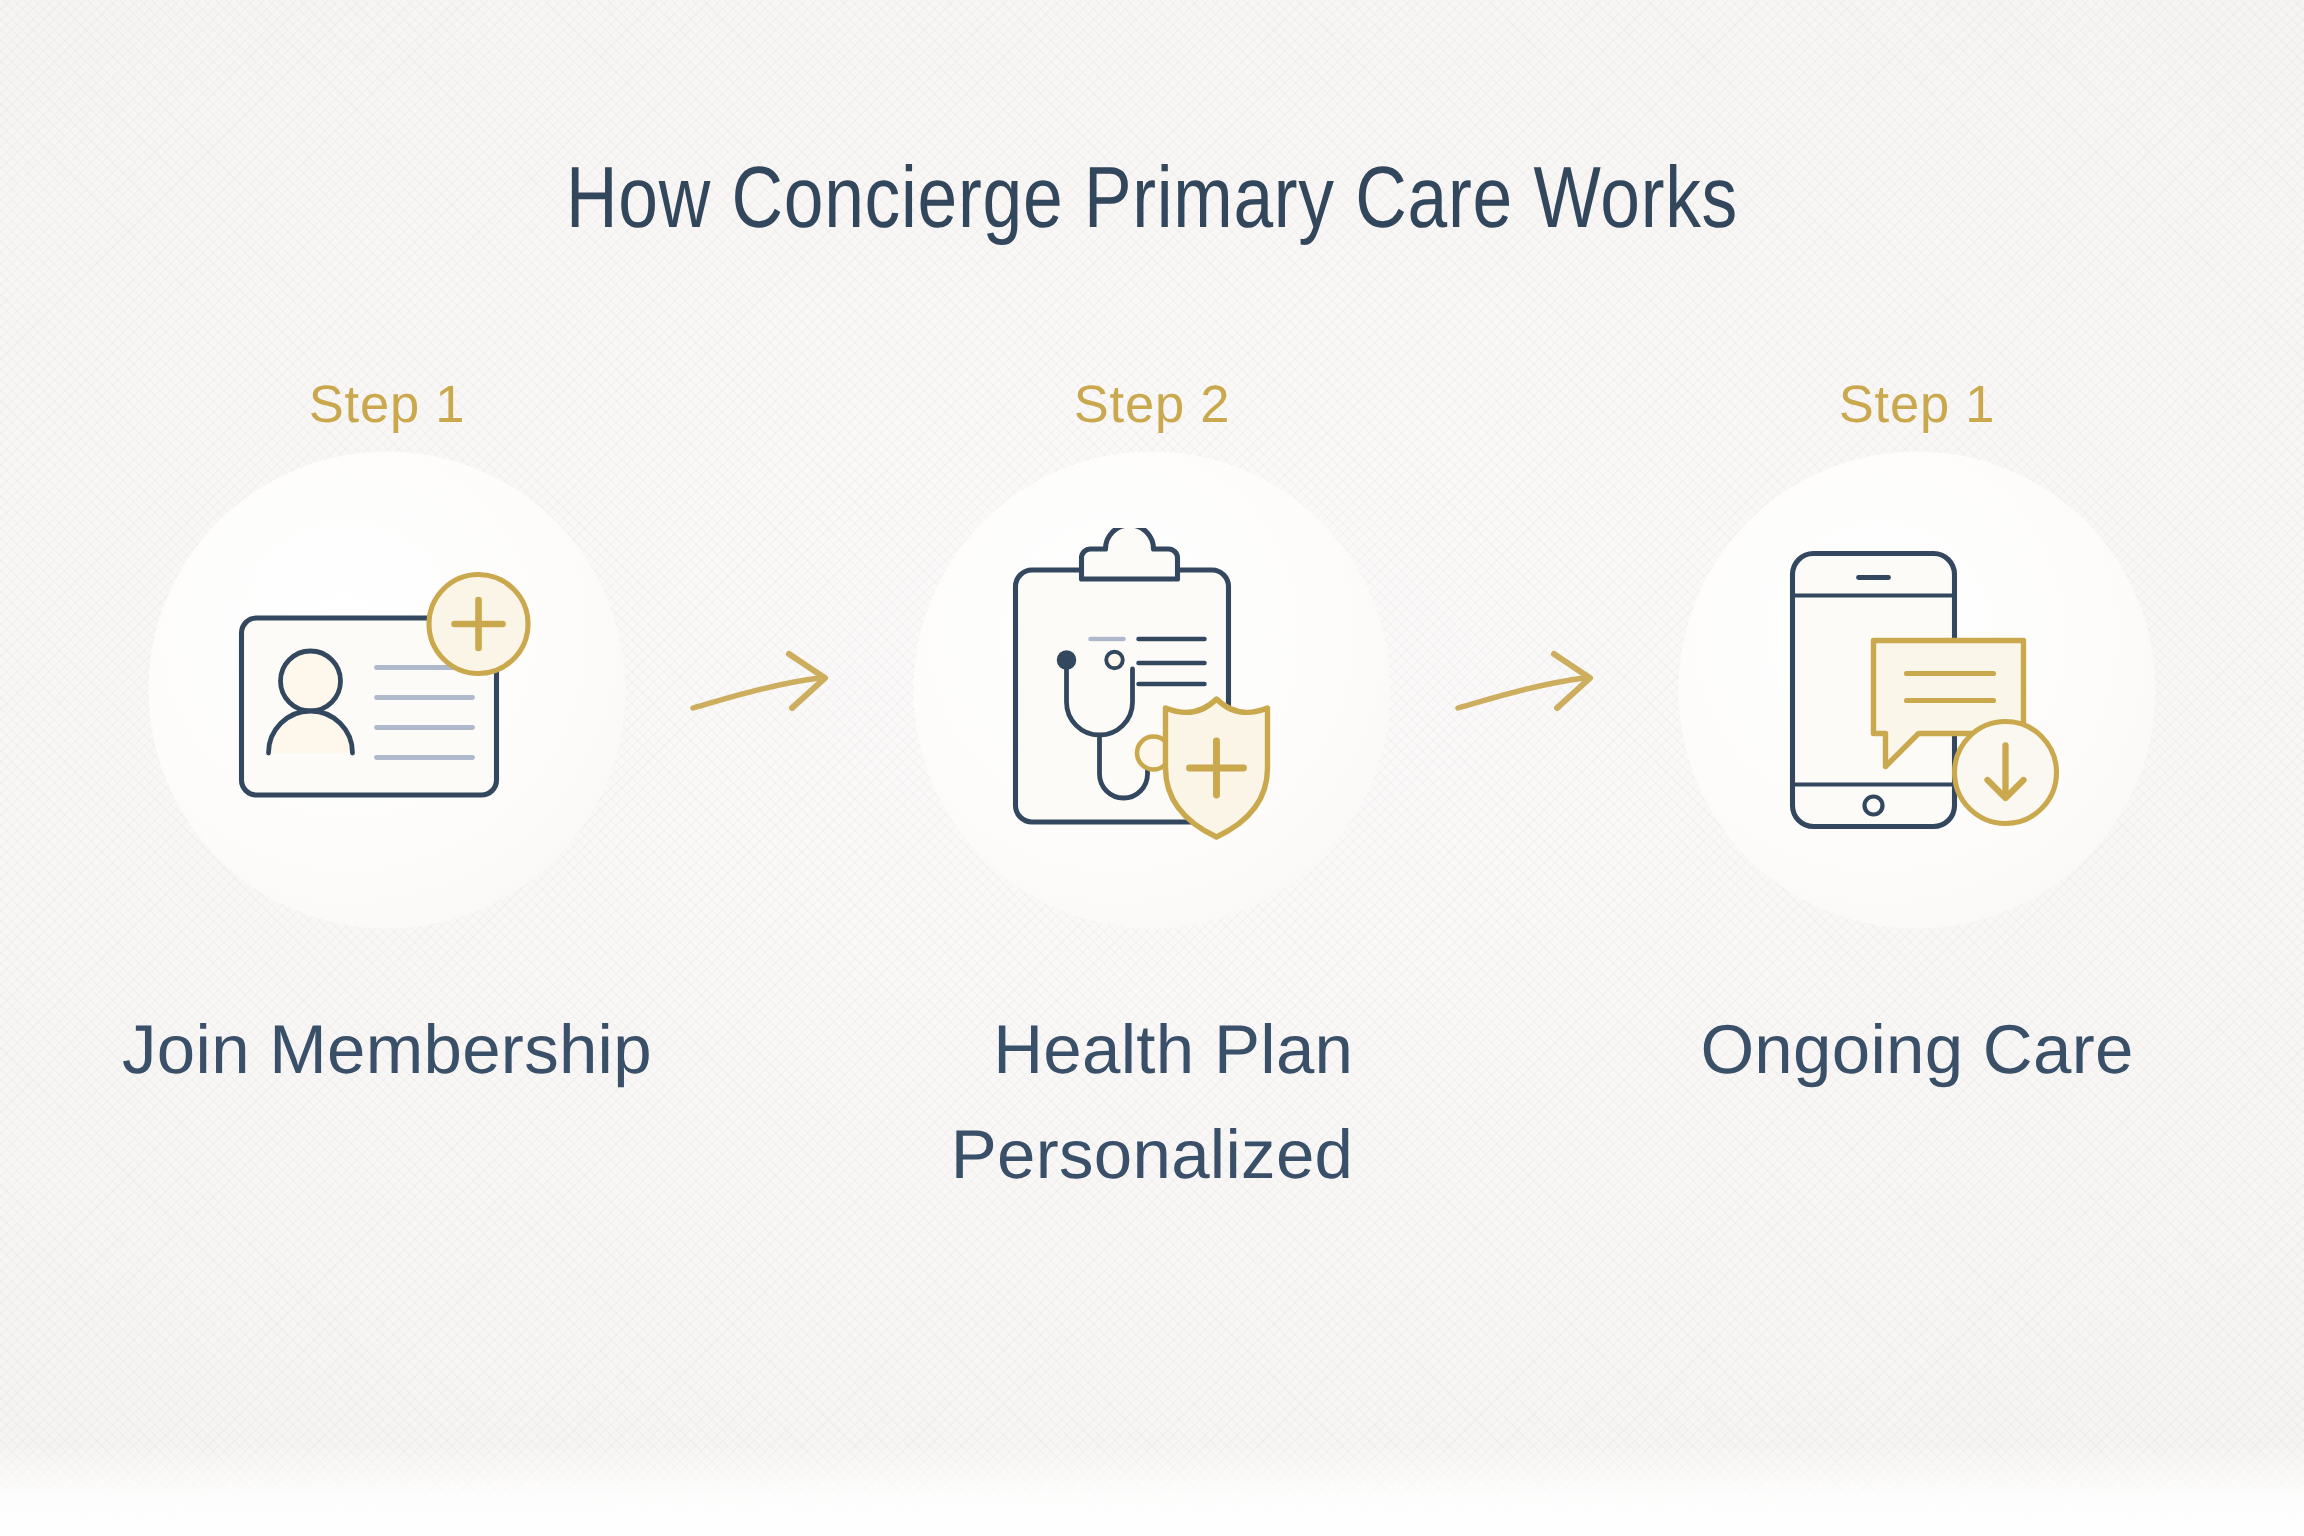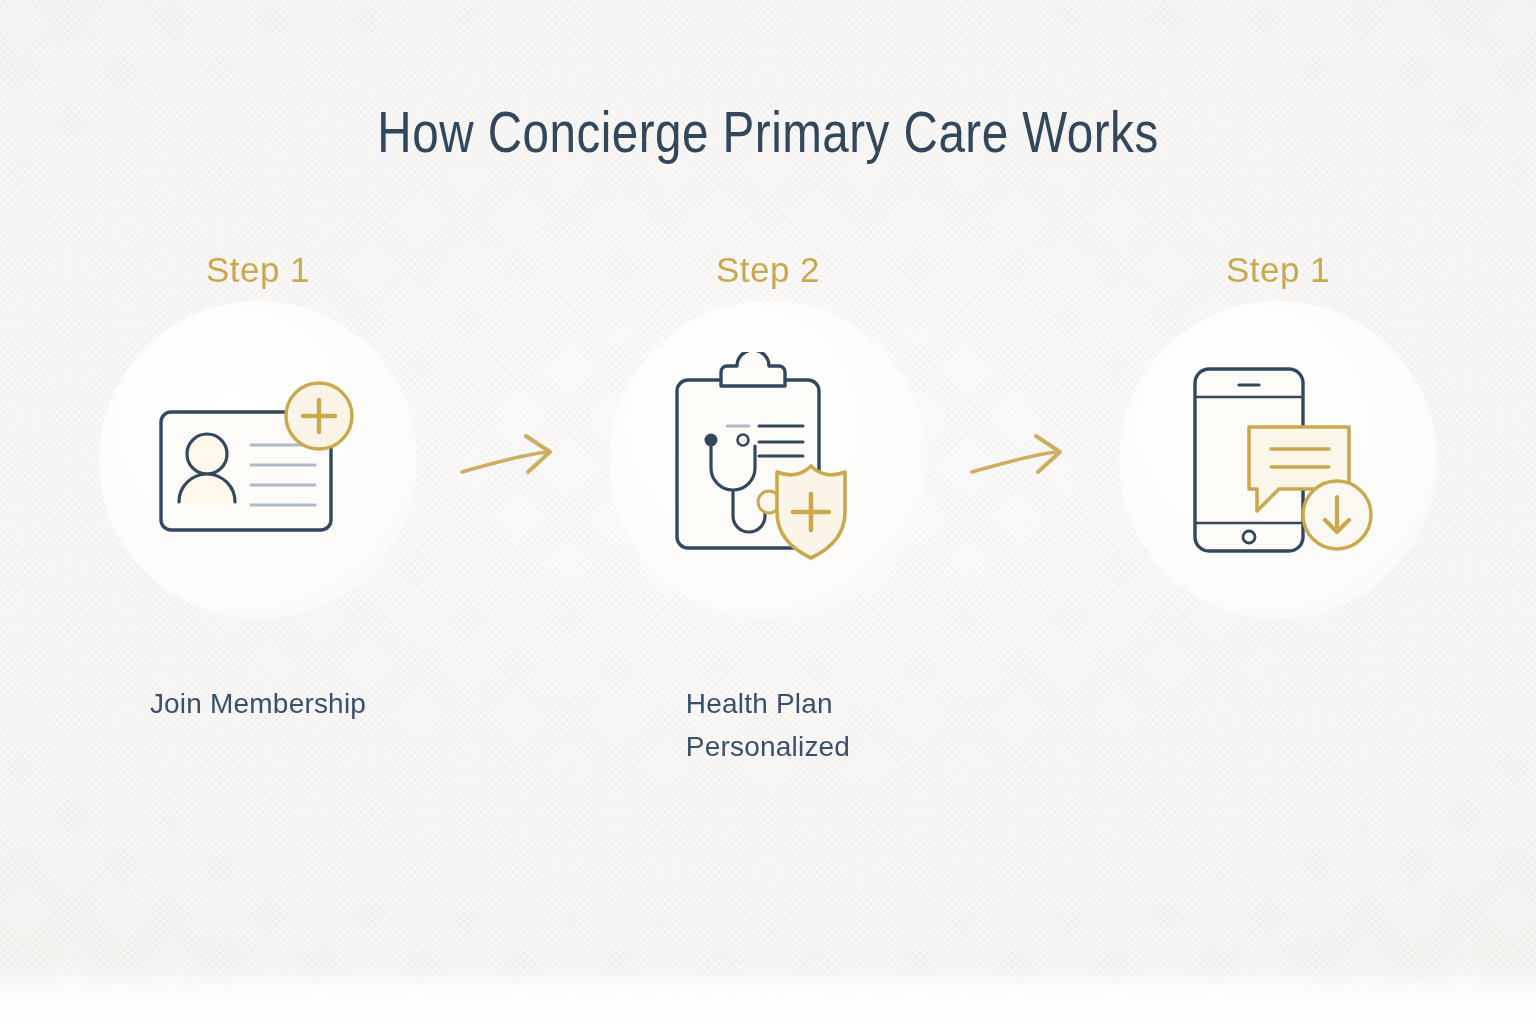--- a/index.html
+++ b/index.html
@@ -102,23 +102,23 @@
     border-radius: 50%;
     background: radial-gradient(circle at 42% 38%, #ffffff 0%, #fdfcfb 55%, #fbf9f8 78%, #f9f7f5 100%);
     box-shadow: 0 0 0 0 rgba(0,0,0,0);
     display: flex;
     align-items: center;
     justify-content: center;
   }
   .circle-wrap svg { display: block; }
 
   .step-caption {
-    margin-top: 64px;
-    text-align: left;
-    font-size: 28px;
+    margin-top: 46px;
+    text-align: right;
+    font-size: 46px;
     font-weight: 300;
     line-height: 1.52;
     color: #3a5069;
     letter-spacing: 0.2px;
   }
   .step-caption .line { display: block; }
 
   
   .connector {
     position: relative;
@@ -239,18 +239,19 @@
             <line x1="104" y1="92" x2="162" y2="92" stroke="#c9a84e" stroke-width="3.4" stroke-linecap="round"></line>
             <line x1="104" y1="110" x2="162" y2="110" stroke="#c9a84e" stroke-width="3.4" stroke-linecap="round"></line>
 
             <circle cx="170" cy="158" r="34" fill="#fbf8f2" stroke="#c9a84e" stroke-width="3.4"></circle>
             <line x1="170" y1="140" x2="170" y2="174" stroke="#c9a84e" stroke-width="4.2" stroke-linecap="round"></line>
             <path d="M158 163 L170 175 L182 163" fill="none" stroke="#c9a84e" stroke-width="4.2" stroke-linecap="round" stroke-linejoin="round"></path>
           </svg>
         </div>
 
         <div class="step-caption">
+          <span class="line">Ongoing Care</span>
         </div>
       </div>
 
     </div>
   </div>
 </div>
 
 </body></html>

